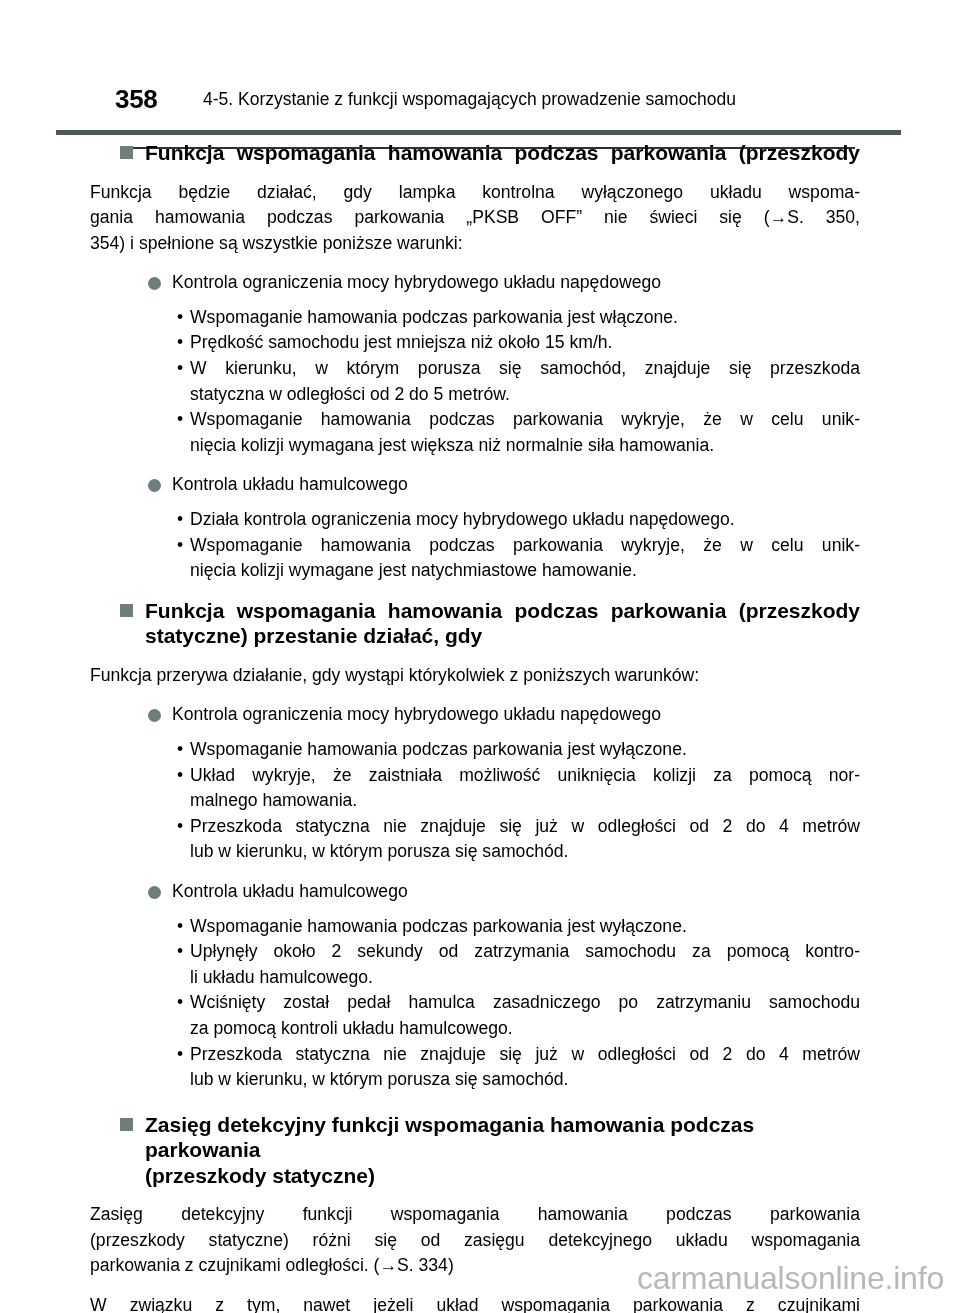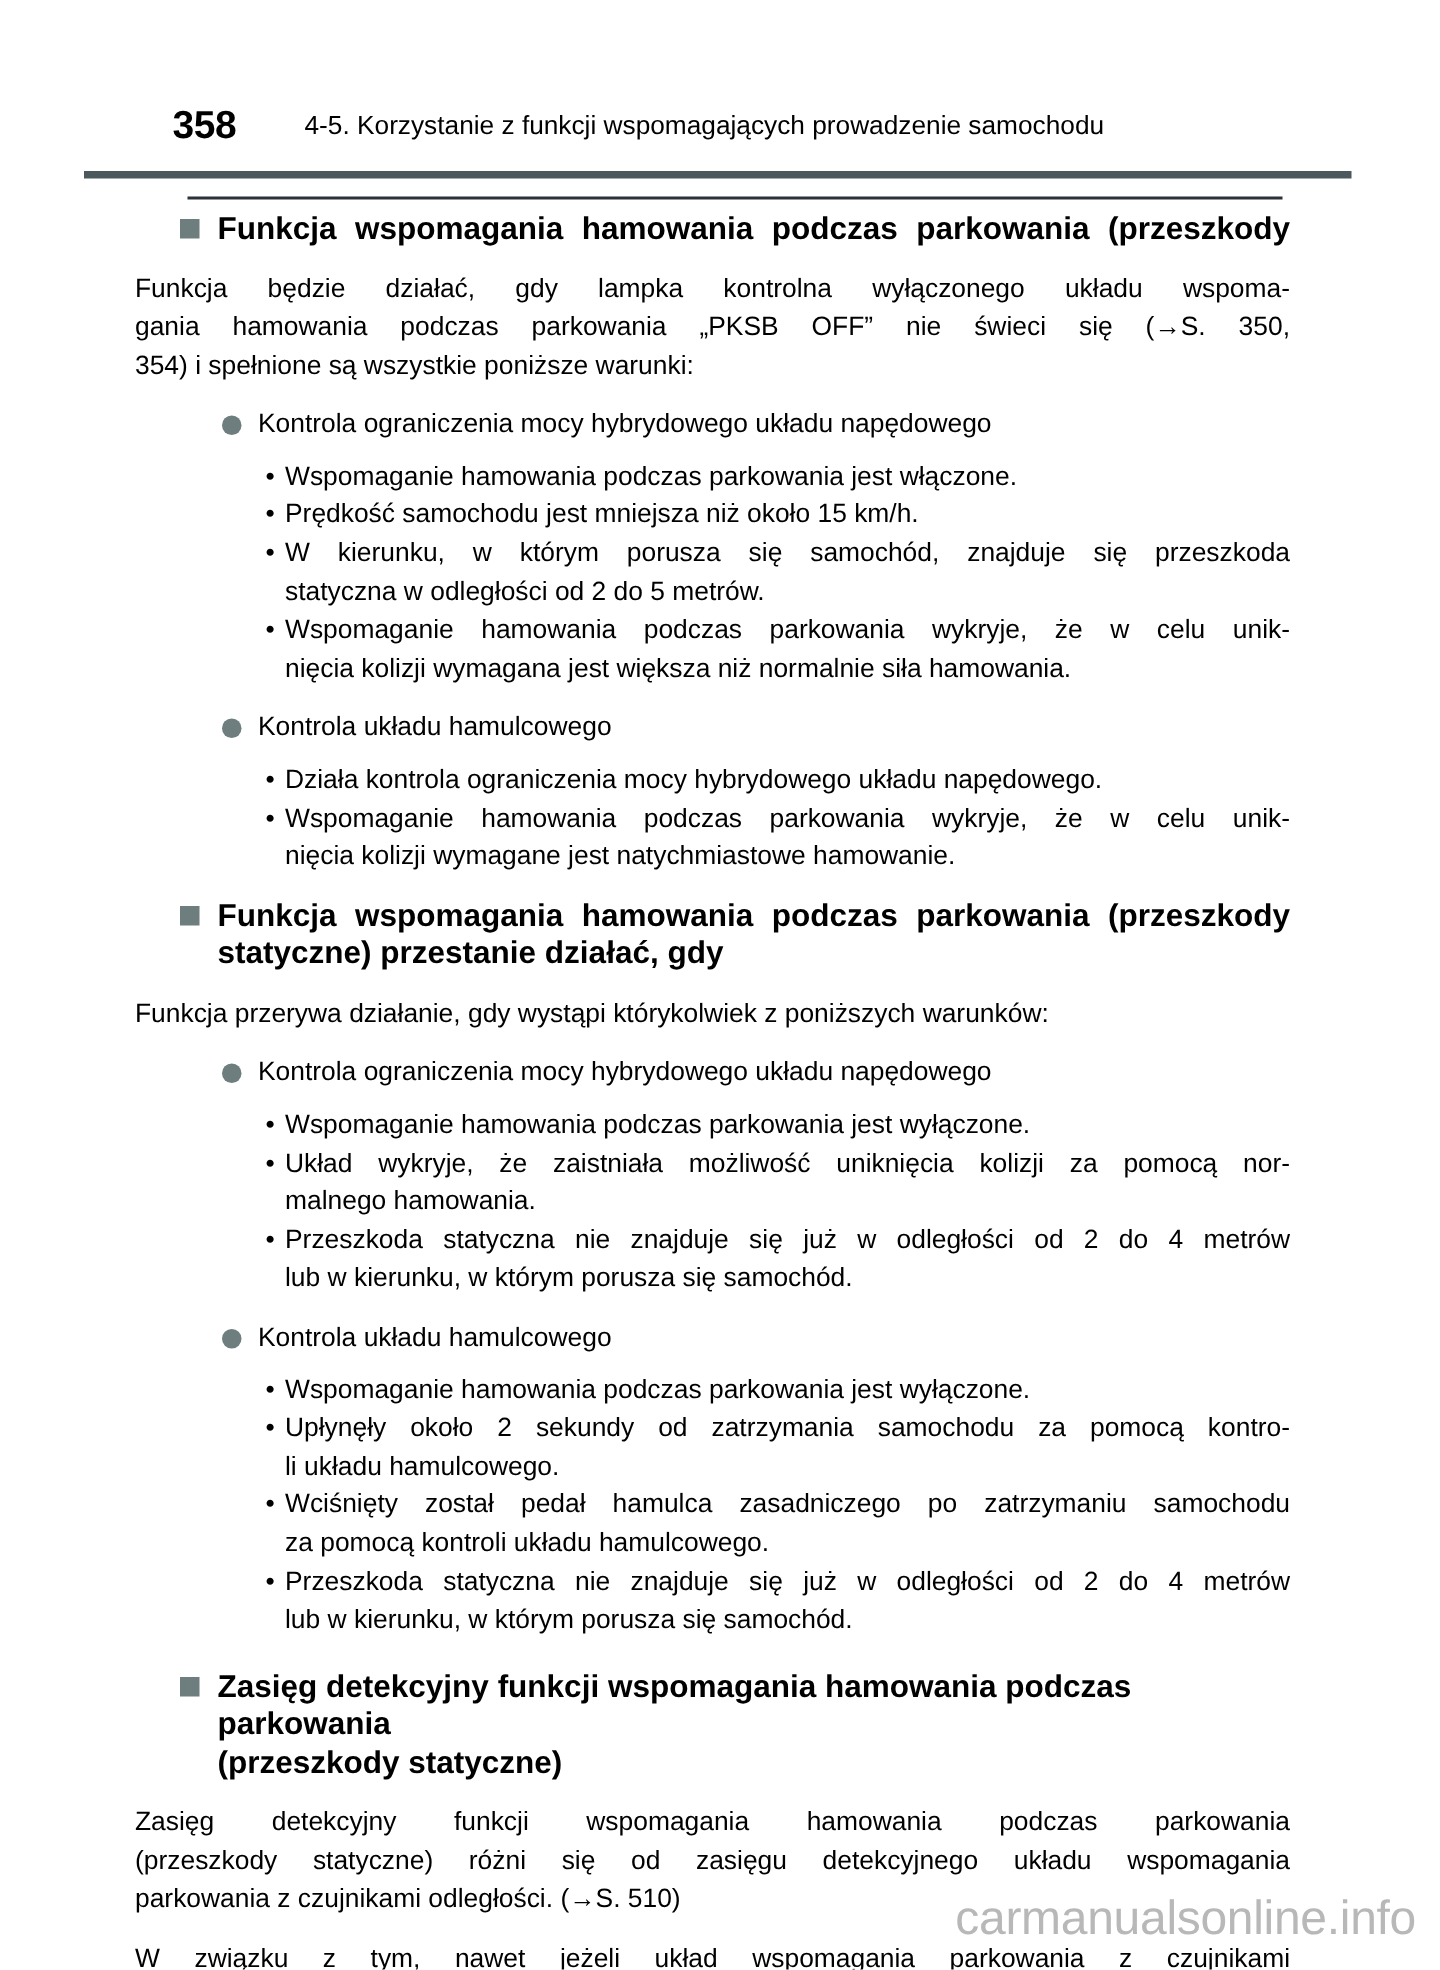--- a/index.html
+++ b/index.html
@@ -13,21 +13,21 @@
     position: relative;
     font-family: "Liberation Sans", sans-serif;
     color: #000000;
     overflow: hidden;
   }
 
   
   .page-header {
     position: absolute;
     left: 0;
-    top: 0;
+    top: 16px;
     width: 960px;
     height: 112px;
   }
   .page-number {
     position: absolute;
     left: 115px;
     top: 70px;
     font-size: 26px;
     font-weight: bold;
     letter-spacing: -0.3px;
@@ -306,21 +306,21 @@
     <span class="sq-marker"></span>
     <span class="ln">Zasięg detekcyjny funkcji wspomagania hamowania podczas parkowania</span>
     <span class="ln">(przeszkody statyczne)</span>
   </div>
 
   <div class="gap-m"></div>
 
   <div class="para">
     <span class="ln just">Zasięg detekcyjny funkcji wspomagania hamowania podczas parkowania</span>
     <span class="ln just">(przeszkody statyczne) różni się od zasięgu detekcyjnego układu wspomagania</span>
-    <span class="ln">parkowania z czujnikami odległości. (→S. 510)</span>
+    <span class="ln">parkowania z czujnikami odległości. (→S. 334)</span>
   </div>
 
   <div class="gap-m"></div>
 
   <div class="para">
     <span class="ln just">W związku z tym, nawet jeżeli układ wspomagania parkowania z czujnikami</span>
 
   </div>
 
 </div>

